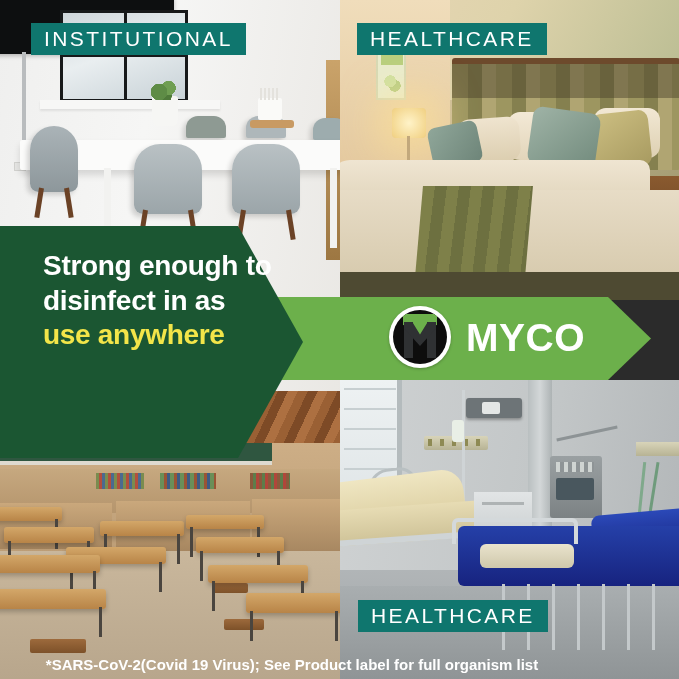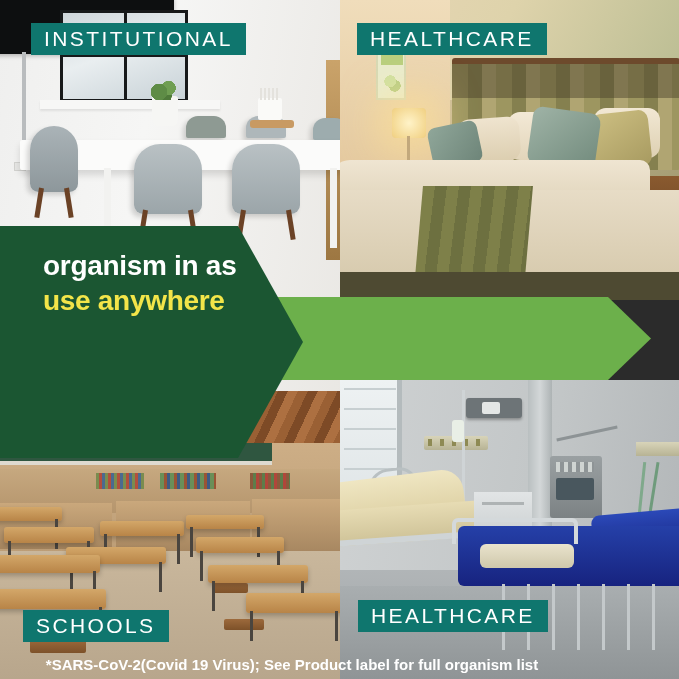--- a/index.html
+++ b/index.html
@@ -345,27 +345,38 @@
     <div class="cab"></div>
     <div class="bed2up"></div>
     <div class="bed2"></div>
     <div class="bed2rail"></div>
     <div class="towel"></div>
     <div class="bedlegs"></div>
   </div>
 
   <div class="tag tag-inst">INSTITUTIONAL</div>
   <div class="tag tag-hosp">HEALTHCARE</div>
-  <div class="tag tag-sch">SCHOOLS</div>
   <div class="tag tag-heal">HEALTHCARE</div>
 
   <div class="band"></div>
 
   <div class="arrow"></div>
   <div class="arrow-txt">
-    <span class="w">organism in as</span>
+    <span class="w">Strong enough to</span>
+    <span class="w">disinfect in as</span>
     <span class="y">use anywhere</span>
   </div>
 
+  <div class="lockup">
+    <div class="logo">
+      <div class="disc">
+        <div class="chev"></div>
+        <div class="mleft"></div>
+        <div class="mright"></div>
+        <div class="mv"></div>
+      </div>
+    </div>
+    <div class="wordmark">MYCO</div>
+  </div>
 
   <div class="footer">*SARS-CoV-2(Covid 19 Virus); See Product label for full organism list</div>
 
 </div>
 
 </body></html>

